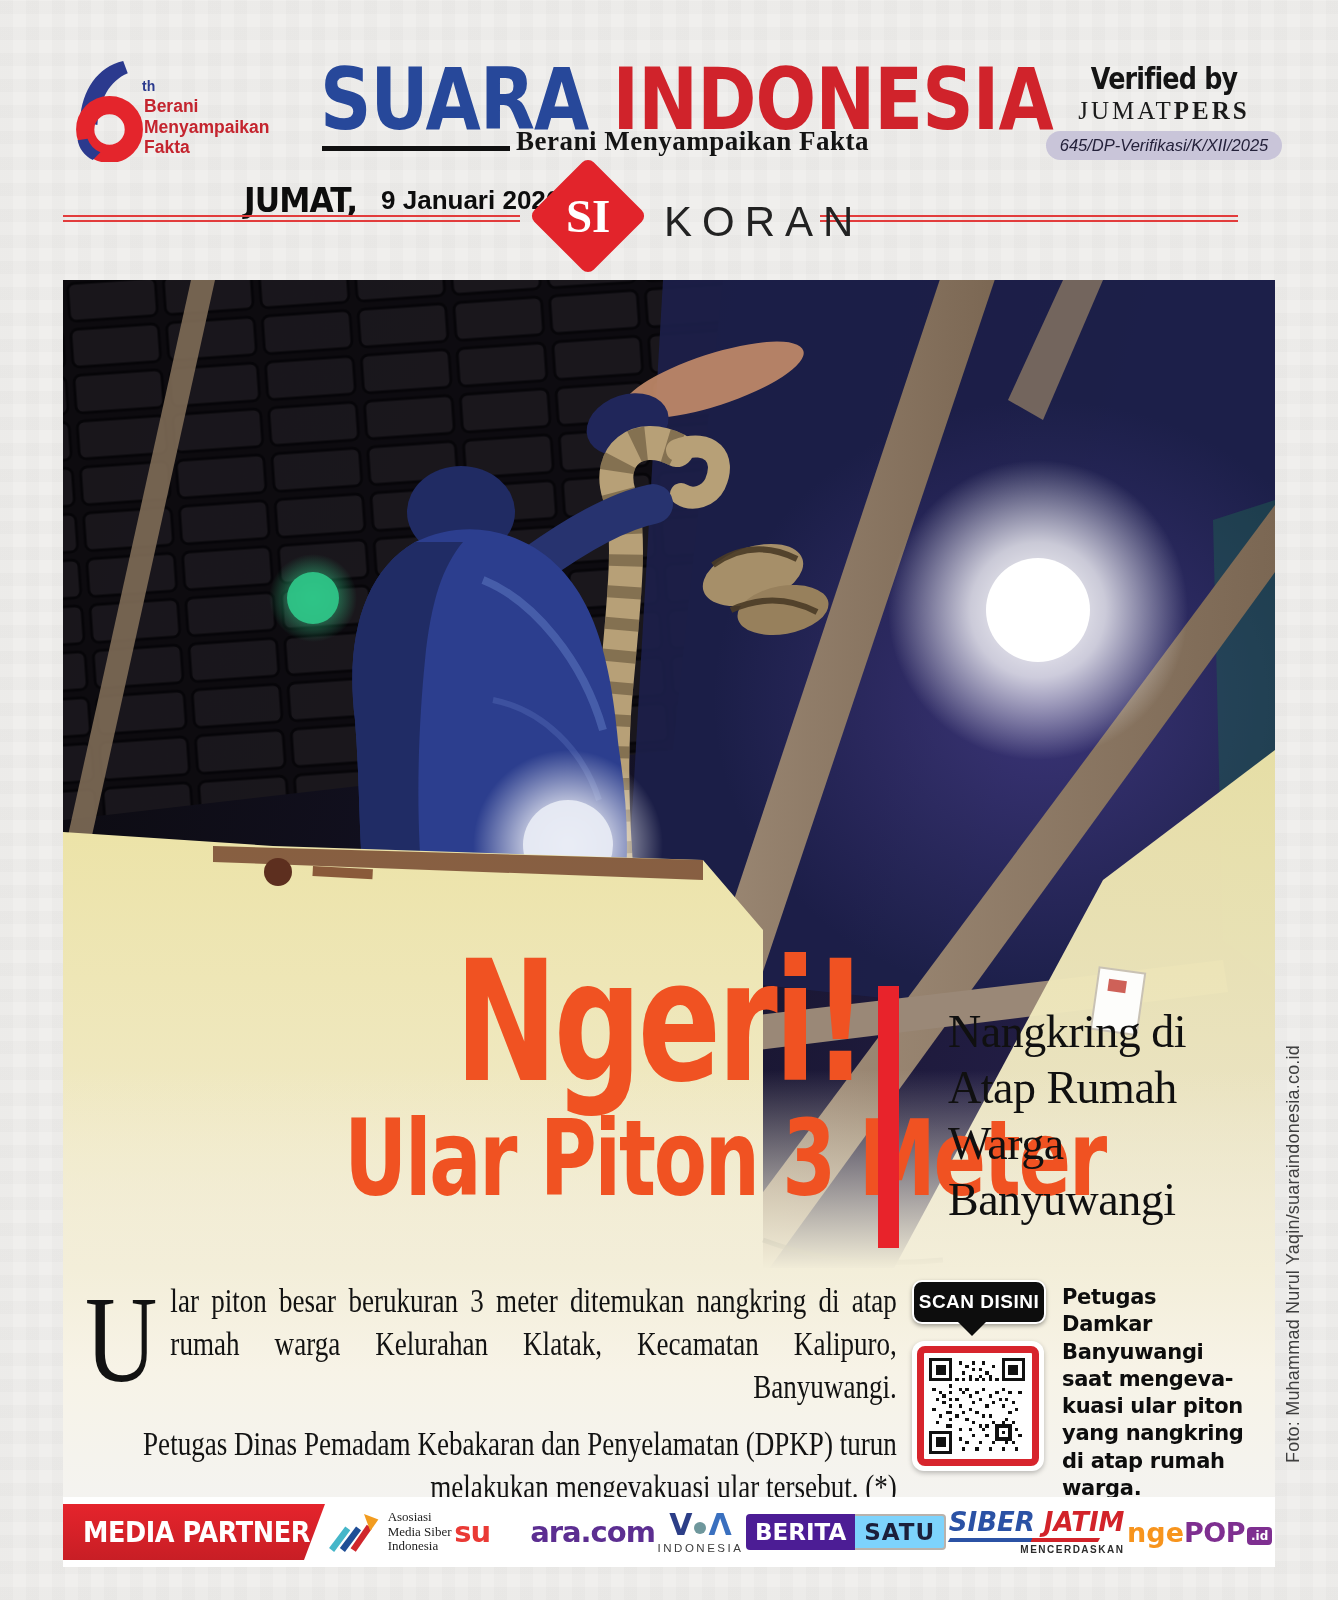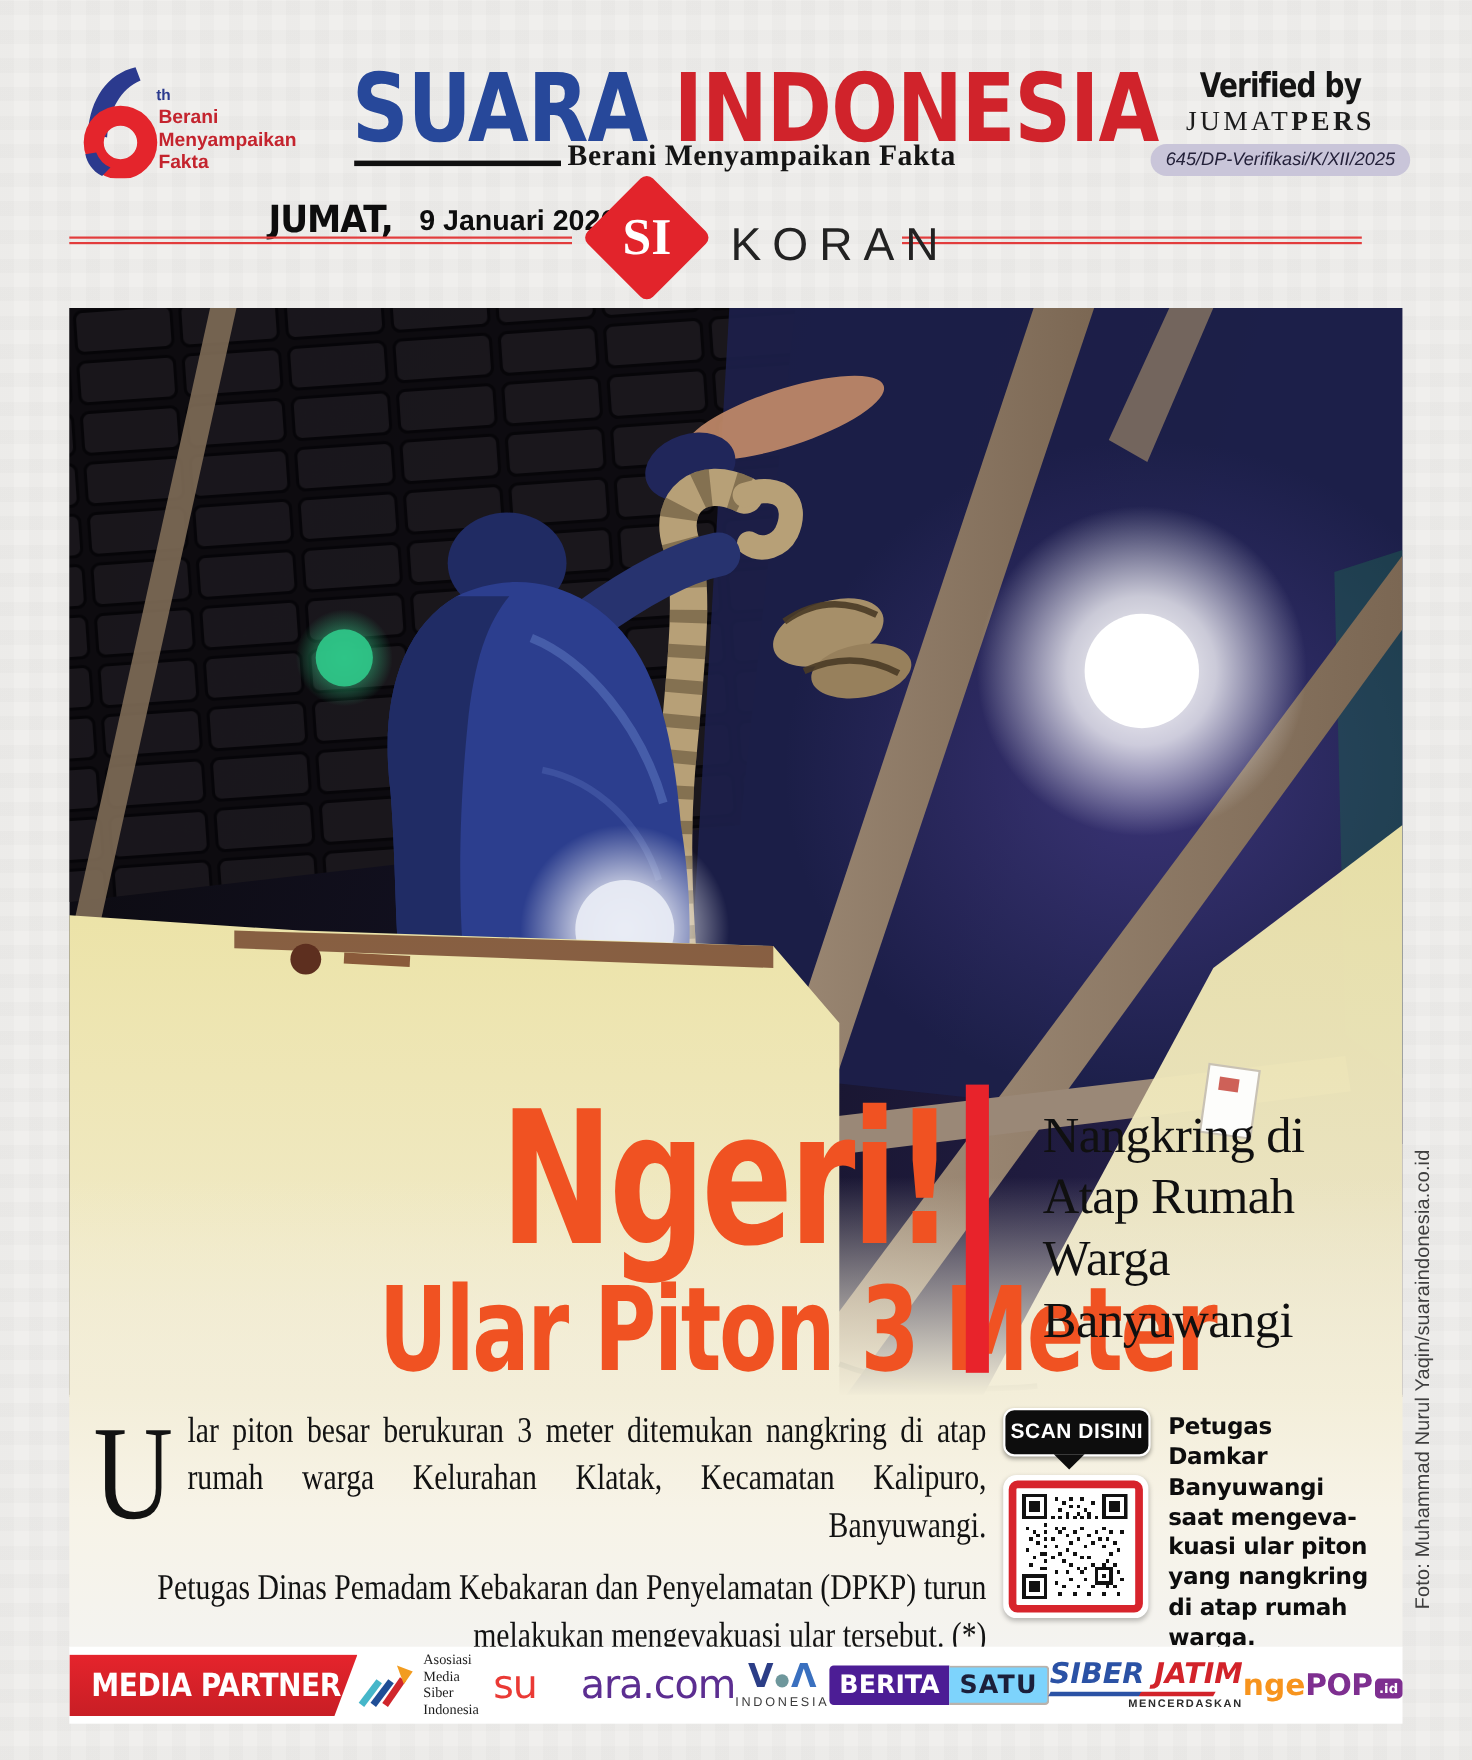--- a/index.html
+++ b/index.html
@@ -53,21 +53,21 @@
 
   
   .photo{left:63px; top:280px; width:1212px; height:990px;}
   .photo svg{display:block;}
 
   
   .cream{left:63px; top:1268px; width:1212px; height:230px;
     background:linear-gradient(180deg,#f3eed9 0%, #f7f3e7 45%, #f4f3f0 100%);}
 
   
-  .headline{left:63px; top:993px; width:802px; text-align:right; color:#f05222;
+  .headline{left:63px; top:943px; width:802px; text-align:right; color:#f05222;
      font-family:"DejaVu Sans", sans-serif; font-weight:bold; line-height:.95;}
   .headline .l1{display:inline-block; font-size:168px; letter-spacing:-5px;
      transform:scaleX(.73); transform-origin:100% 50%; white-space:nowrap;}
   .headline .l2{display:inline-block; font-size:106px; letter-spacing:-3px; margin-top:6px;
      transform:scaleX(.73); transform-origin:100% 50%; white-space:nowrap;}
   .vbar{left:878px; top:986px; width:21px; height:262px; background:#e8232b;}
   .subhead{left:948px; top:1004px; width:300px; font-family:"Liberation Serif", serif;
      font-size:46px; line-height:1.22; color:#101010; letter-spacing:-.5px;}
 
   
@@ -101,21 +101,21 @@
      display:flex; align-items:center;}
   .mp-box{width:262px; height:56px; background:linear-gradient(180deg,#e5242c,#c81e25);
      clip-path:polygon(0 0,100% 0,92% 100%,0 100%); display:flex; align-items:center;
      padding-left:20px; box-sizing:border-box; flex:0 0 auto;}
   .mp-box span{color:#fff; font-family:"DejaVu Sans", sans-serif; font-weight:bold; font-size:29px;
      letter-spacing:-.5px; transform:scaleX(.88); transform-origin:0 50%; white-space:nowrap;}
   .partners{flex:1; display:flex; align-items:center; justify-content:space-evenly;}
   .partner{display:flex; align-items:center;}
   .amsi{gap:6px;}
   .amsi-text{font-family:"Liberation Serif", serif; font-size:13px; line-height:1.15; color:#1d1d1d;}
-  .suara{font-family:"DejaVu Sans", sans-serif; font-weight:normal; font-size:36px; letter-spacing:-1px;gap:40px;}
+  .suara{font-family:"DejaVu Sans", sans-serif; font-weight:bold; font-size:29px; letter-spacing:-1px;gap:40px;}
   .suara .r{color:#ea3a35;} .suara .p{color:#5c2e91;}
   .voa{flex-direction:column; line-height:1;}
   .voa-row{display:flex; align-items:center; font-family:"DejaVu Sans", sans-serif; font-weight:bold; font-size:30px;}
   .voa-row .v{color:#2c3e87;} .voa-row .a{color:#3a70bf;}
   .voa-dot{width:12px; height:12px; border-radius:50%; background:#6e979c; margin:6px 2px 0 2px;}
   .voa-sub{font-size:11.5px; letter-spacing:2.5px; color:#3c3c3c; margin-top:3px;}
   .bsatu{font-family:"DejaVu Sans", sans-serif; font-weight:bold; font-size:23px; height:36px;}
   .bsatu .b1{background:#4c1d95; color:#fff; display:flex; align-items:center; padding:0 9px;
      border-radius:4px 0 0 4px; height:100%; box-sizing:border-box;}
   .bsatu .b2{background:#7dd3fc; color:#1b1f3a; display:flex; align-items:center; padding:0 9px;

